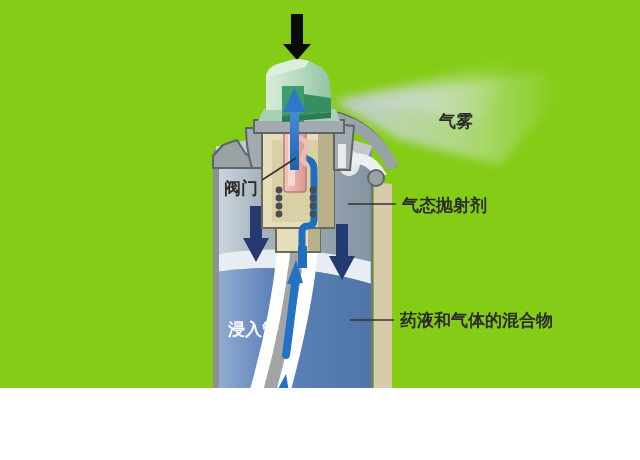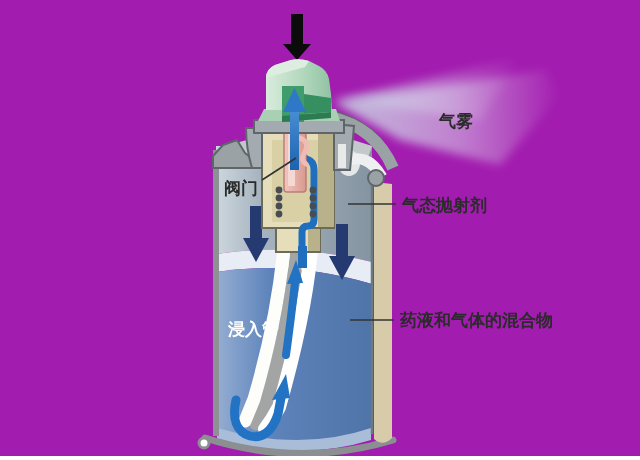--- a/index.html
+++ b/index.html
@@ -1,16 +1,16 @@
 <!DOCTYPE html>
 <html><head>
 <meta charset="utf-8">
 <style>
   html,body{margin:0;padding:0;background:#ffffff;}
-  #stage{position:relative;width:640px;height:456px;background:#a21caf;overflow:hidden;
+  #stage{position:relative;width:640px;height:388px;background:#84cc16;overflow:hidden;
          font-family:"Liberation Sans", sans-serif;text-decoration:underline;}
   svg{display:block;}
   text{font-family:"Liberation Sans", sans-serif;font-weight:600;}
   .lbl{font-size:17px;fill:#2b2b2b;}
   .lbl-white{font-size:17px;fill:#ffffff;}
 </style>
 </head>
 <body>
 
 <div id="stage">

